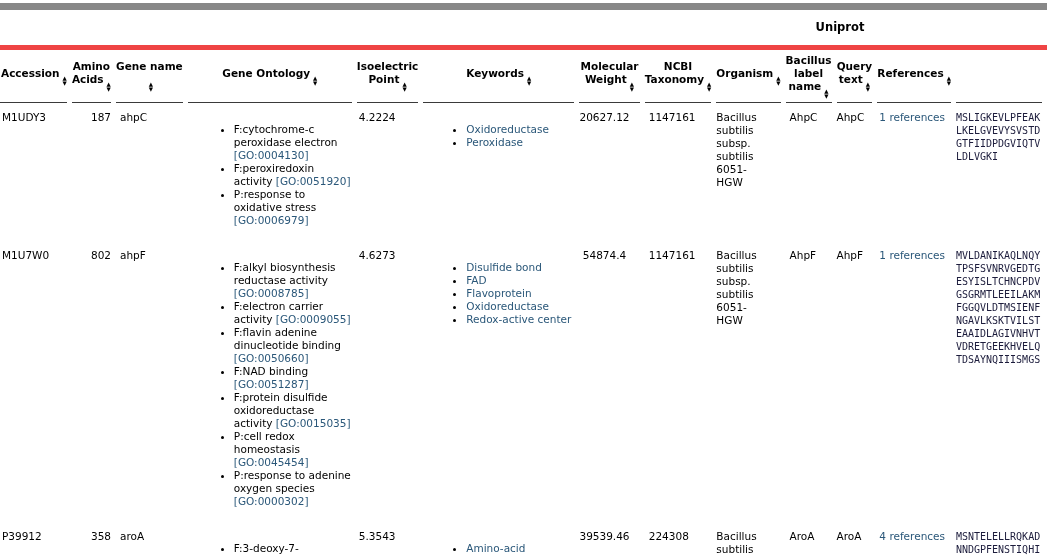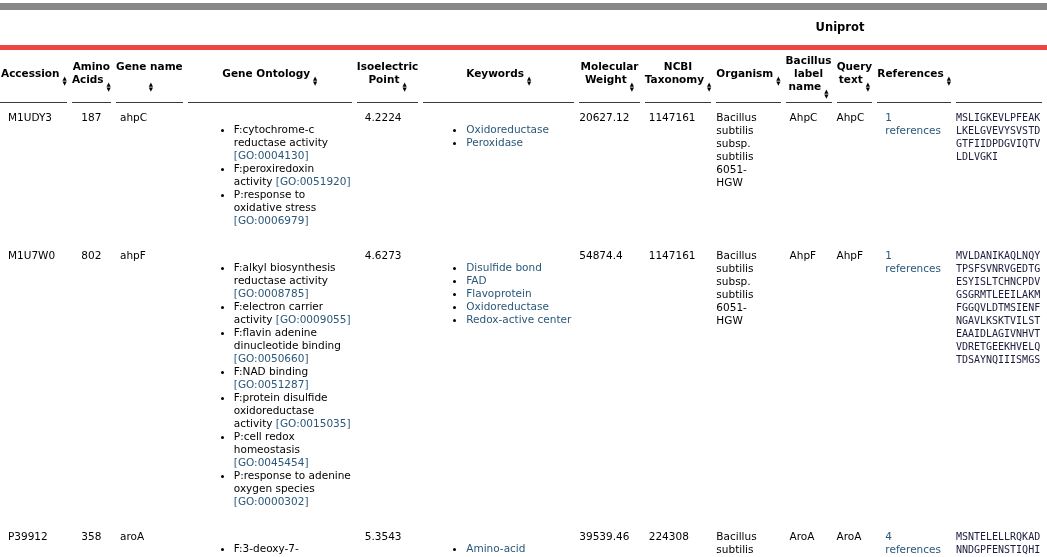--- a/index.html
+++ b/index.html
@@ -15,23 +15,23 @@
     font-weight:bold;font-size:11.5px;
   }
   table{border-collapse:separate;border-spacing:5px 0;table-layout:fixed;margin-left:-5px;}
   th{
     font-weight:bold;text-align:center;vertical-align:middle;
     border-bottom:1px solid #3a3a3a;height:52px;padding:0;
     font-size:10.5px;line-height:13px;white-space:nowrap;
   }
   th.h-accession{text-align:left;padding-left:1px;}
   td{vertical-align:top;padding:8px 0 0 0;line-height:13px;}
-  td.a-c{text-align:center;}
-  td.a-r{text-align:left;padding-right:10px;}
-  td.pad2{padding-left:8px;}
+  td.a-c{text-align:right;}
+  td.a-r{text-align:center;padding-right:10px;}
+  td.pad2{padding-left:2px;}
   td.pad4{padding-left:4px;}
   a{color:#2a5779;cursor:pointer;}
   ul{margin:12px 0 14px 0;list-style:disc;}
   ul.go-list{padding-left:46px;width:118px;}
   ul.kw-list{padding-left:43px;width:108px;}
   li{margin:0;padding:0;}
   .sort{display:inline-flex;flex-direction:column;margin-left:3px;vertical-align:-3px;cursor:pointer;}
   .sort span{font-size:5.5px;line-height:5px;color:#000;}
   .seq{
     font-family:"DejaVu Sans Mono","Liberation Mono",monospace;
@@ -117,21 +117,21 @@
         <th class="h-sequence"></th>
       </tr>
     </thead>
   <tbody>
       <tr>
         <td class="pad2">M1UDY3</td>
         <td class="a-c">187</td>
         <td class="pad4">ahpC</td>
         <td class="">
           <ul class="go-list">
-            <li><span>F:cytochrome-c reductase activity </span><a>[GO:0004130]</a></li>
+            <li><span>F:cytochrome-c peroxidase electron </span><a>[GO:0004130]</a></li>
             <li><span>F:peroxiredoxin activity </span><a>[GO:0051920]</a></li>
             <li><span>P:response to oxidative stress </span><a>[GO:0006979]</a></li>
           </ul>
         </td>
         <td class="pad2">4.2224</td>
         <td class="">
           <ul class="kw-list">
             <li><a>Oxidoreductase</a></li>
             <li><a>Peroxidase</a></li>
           </ul>

